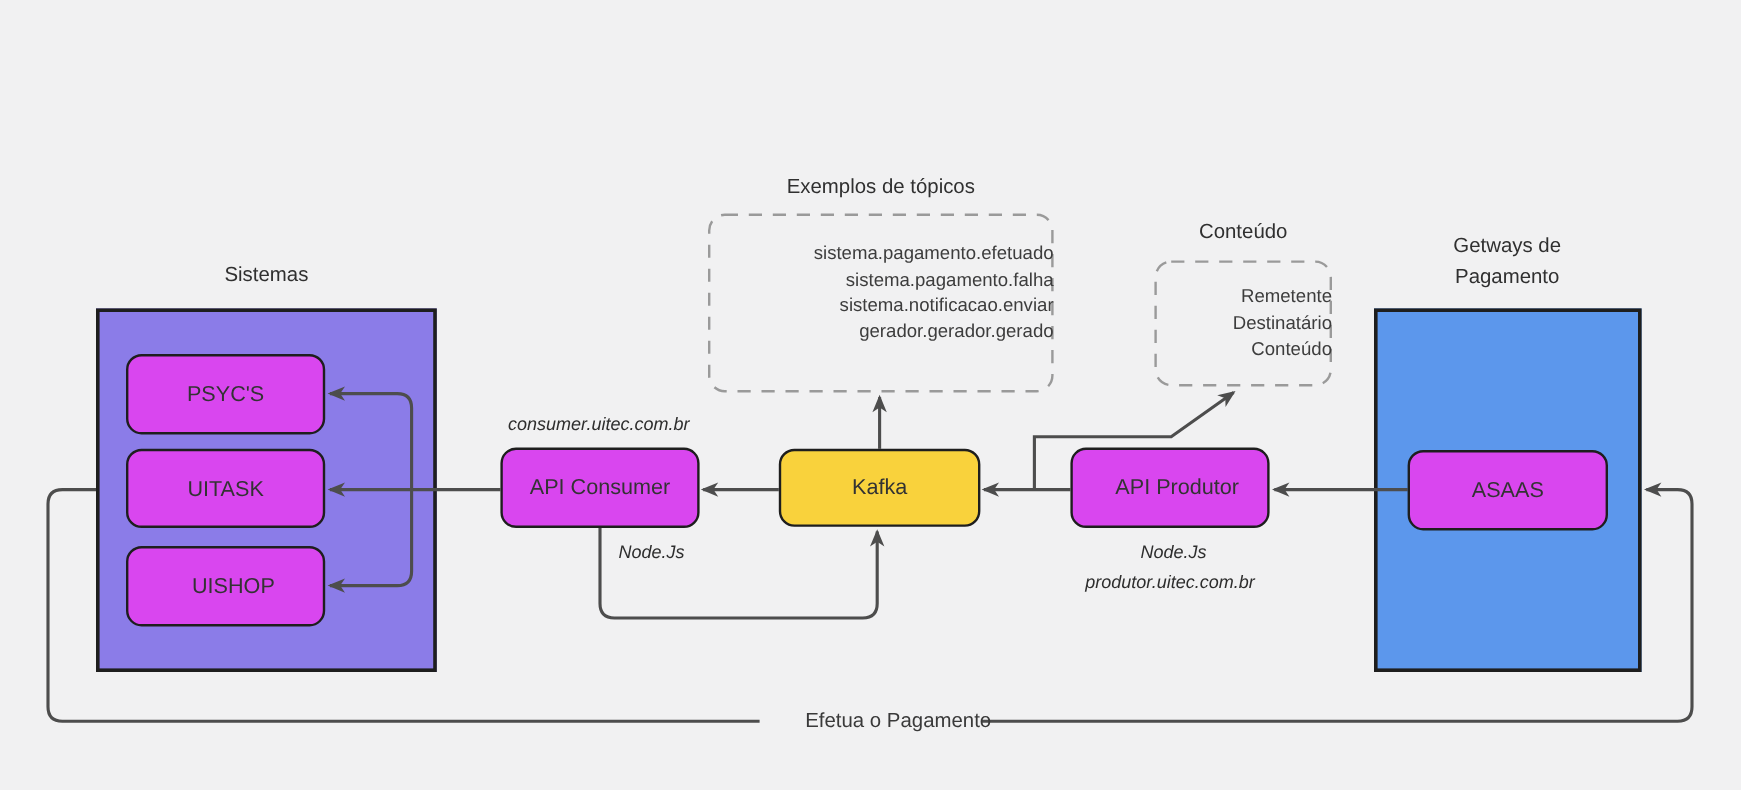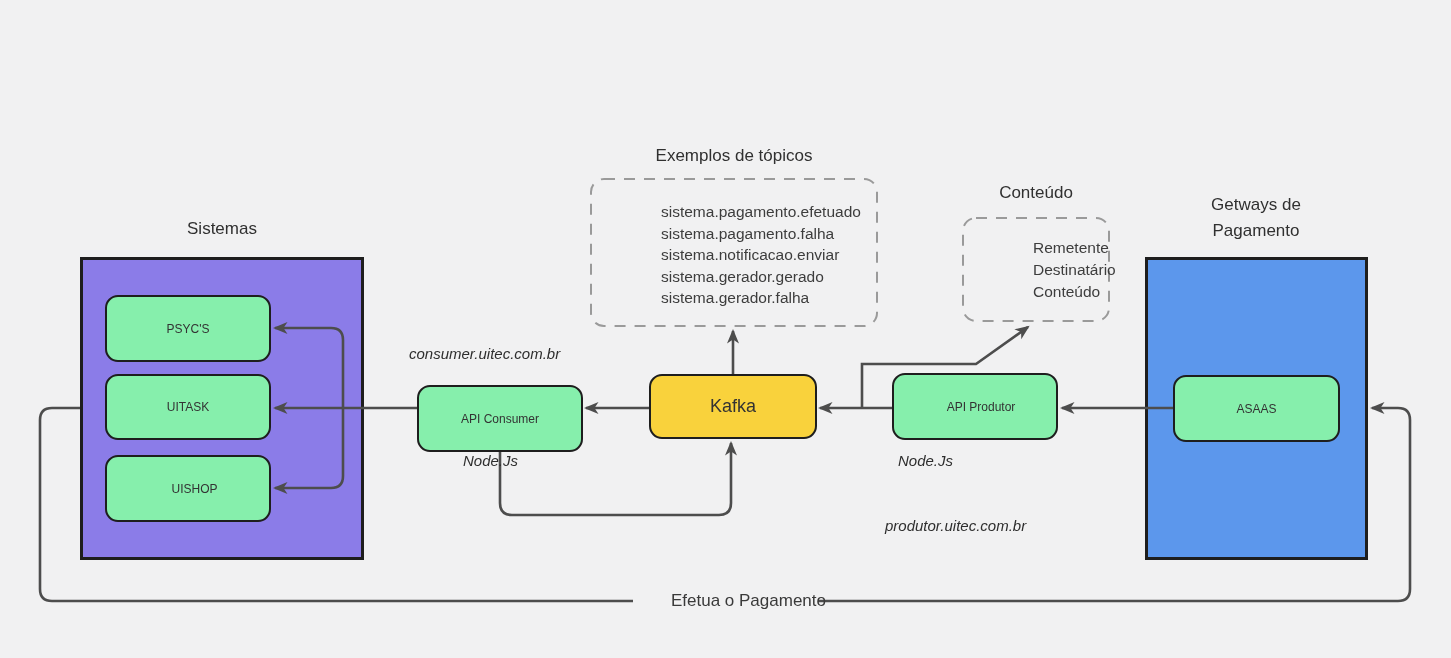--- a/index.html
+++ b/index.html
@@ -8,56 +8,56 @@
   }
   html,body{margin:0;padding:0;background:var(--bg);}
   .canvas{
     position:relative;width:1451px;height:658px;background:var(--bg);
     font-family:"Liberation Sans","DejaVu Sans",sans-serif;color:var(--text);
     overflow:hidden;
   }
   .abs{position:absolute;box-sizing:border-box;}
   .container-box{border:3px solid var(--border);z-index:1;}
   .node{
-    background:#86efac;border:2.5px solid var(--border);border-radius:13px;
+    background:#d946ef;border:2.5px solid var(--border);border-radius:13px;
     display:flex;align-items:center;justify-content:center;
-    font-size:12px;color:var(--text);z-index:3;white-space:nowrap;
+    font-size:18px;color:var(--text);z-index:3;white-space:nowrap;
   }
   .lbl{text-align:center;font-size:17px;color:#303030;z-index:3;}
-  .ann{font-style:italic;font-size:15px;color:#2E2E2E;text-align:left;z-index:3;white-space:nowrap;}
-  .note-lines{z-index:3;font-size:15.5px;color:#3D3D3D;text-align:left;margin-left:48px;}
+  .ann{font-style:italic;font-size:15px;color:#2E2E2E;text-align:center;z-index:3;white-space:nowrap;}
+  .note-lines{z-index:3;font-size:15.5px;color:#3D3D3D;text-align:right;}
   #svg-layer{position:absolute;left:0;top:0;z-index:2;}
   #svg-layer path.edge{fill:none;stroke:var(--line);stroke-width:2.6px;}
   #svg-layer rect.dashed{fill:none;stroke:var(--dashed);stroke-width:2px;stroke-dasharray:11 9;}
   #arrowhead{fill:var(--line);}
 
   #title{left:20px;top:55px;width:1431px;text-align:center;font-size:32px;color:#2B2B2B;z-index:3;}
   #sistemas-label{left:80px;top:219px;width:284px;}
   #gateways-label{left:1176px;top:192px;width:160px;line-height:26px;}
   #topics-title{left:590px;top:146px;width:288px;}
   #conteudo-title{left:962px;top:183px;width:148px;}
 
   #purple-box{left:80px;top:257px;width:284px;height:303px;background:var(--purple);}
   #blue-box{left:1145px;top:257px;width:223px;height:303px;background:var(--blue);}
 
   #psycs{left:105px;top:295px;width:166px;height:67px;}
   #uitask{left:105px;top:374px;width:166px;height:66px;}
   #uishop{left:105px;top:455px;width:166px;height:67px;padding-left:13px;}
-  #api-consumer{left:417px;top:373px;width:166px;height:67px;margin-top:12px;}
+  #api-consumer{left:417px;top:373px;width:166px;height:67px;}
   #kafka{left:649px;top:374px;width:168px;height:65px;background:var(--yellow);font-size:18px;}
   #api-produtor{left:892px;top:373px;width:166px;height:67px;padding-left:12px;}
   #asaas{left:1173px;top:375px;width:167px;height:67px;}
 
   #topics-lines{left:613px;top:201px;width:265px;line-height:21.5px;}
   #conteudo-lines{left:985px;top:237px;width:125px;line-height:22px;}
 
   #ann-consumer-domain{left:409px;top:345px;width:180px;}
   #ann-consumer-node{left:463px;top:452px;width:160px;}
   #ann-produtor-node{left:898px;top:452px;width:160px;}
-  #ann-produtor-domain{left:885px;top:477px;width:180px;margin-top:40px;}
+  #ann-produtor-domain{left:885px;top:477px;width:180px;}
   #payment-label{left:626px;top:591px;width:200px;text-align:right;font-size:17px;color:#3A3A3A;z-index:3;}
 </style>
 </head>
 <body>
 
 <div class="canvas">
 
 
   <div class="abs lbl" id="sistemas-label">Sistemas</div>
   <div class="abs container-box" id="purple-box"></div>
@@ -118,22 +118,21 @@
   </div>
   <div class="abs node" id="asaas">
     <span>ASAAS</span>
   </div>
 
   <div class="abs lbl" id="topics-title">Exemplos de tópicos</div>
   <div class="abs note-lines" id="topics-lines">
     <div>sistema.pagamento.efetuado</div>
     <div>sistema.pagamento.falha</div>
     <div>sistema.notificacao.enviar</div>
-    <div>sistema.gerador.gerado</div>
-    <div>sistema.gerador.falha</div>
+    <div>gerador.gerador.gerado</div>
   </div>
 
   <div class="abs lbl" id="conteudo-title">Conteúdo</div>
   <div class="abs note-lines" id="conteudo-lines">
     <div>Remetente</div>
     <div>Destinatário</div>
     <div>Conteúdo</div>
   </div>
 
   <div class="abs ann" id="ann-consumer-domain">consumer.uitec.com.br</div>

